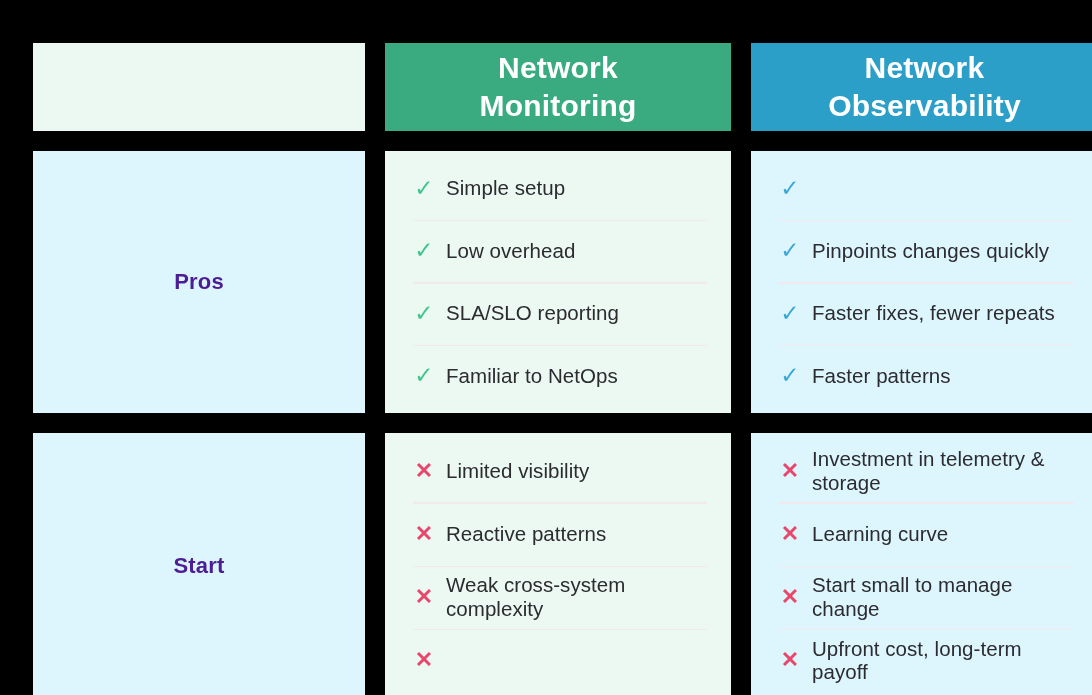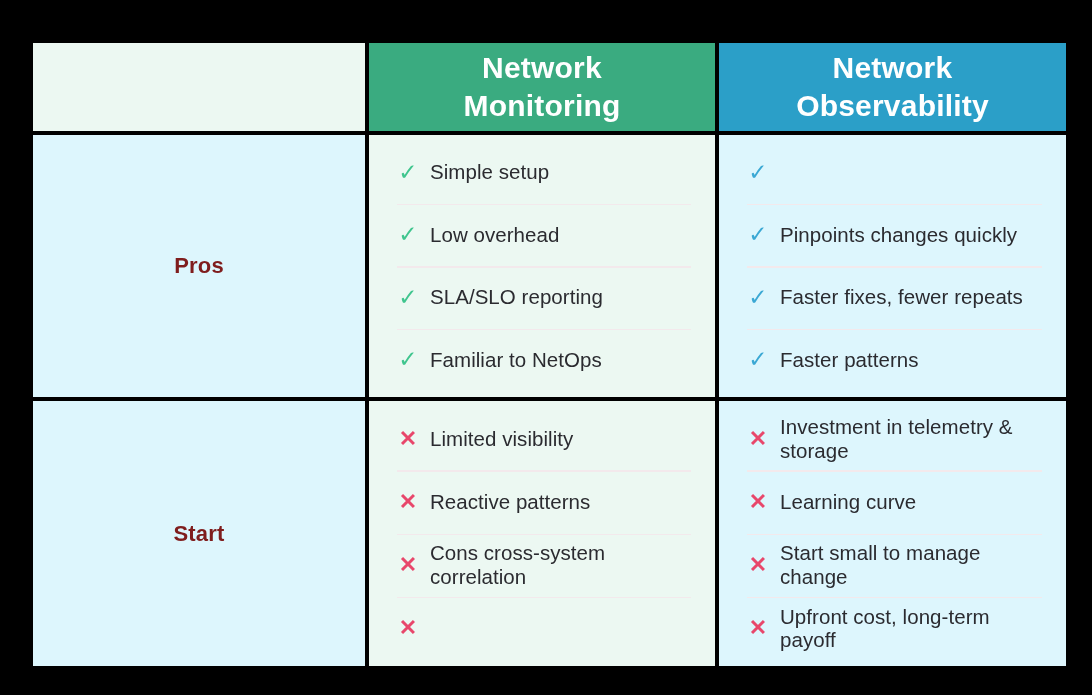--- a/index.html
+++ b/index.html
@@ -22,21 +22,21 @@
   .comparison-table {
     position: absolute;
     left: 33px;
     top: 43px;
     width: 1025px;
     height: 615px;
     display: grid;
     grid-template-columns: 332px 346px 347px;
     grid-template-rows: 88px 262px 265px;
     background: #000000;
-    gap: 4px;
+    gap: 20px;
   }
 
   .cell {
     position: relative;
     overflow: hidden;
   }
 
   
   .header-blank {
     background: #ecf8f2;
@@ -63,21 +63,21 @@
     padding: 0 10px;
     white-space: pre-line;
   }
 
   
   .row-label {
     background: #ddf6fd;
     display: flex;
     align-items: center;
     justify-content: center;
-    color: #7f1d1d;
+    color: #4c1d95;
     font-size: 22px;
     font-weight: 700;
     letter-spacing: 0.2px;
   }
 
   
   .cell-green { background: #ecf8f2; }
   .cell-blue  { background: #ddf6fd; }
 
   .item-list {
@@ -203,21 +203,21 @@
         <li class="item">
           <span class="item-icon icon-cross">✕</span>
           <span class="item-text">Limited visibility</span>
         </li>
         <li class="item">
           <span class="item-icon icon-cross">✕</span>
           <span class="item-text">Reactive patterns</span>
         </li>
         <li class="item wrap">
           <span class="item-icon icon-cross">✕</span>
-          <span class="item-text">Cons cross-system correlation</span>
+          <span class="item-text">Weak cross-system complexity</span>
         </li>
         <li class="item wrap">
           <span class="item-icon icon-cross">✕</span>
         </li>
       </ul>
     </div>
 
     <div class="cell cell-blue">
       <ul class="item-list">
         <li class="item wrap">

